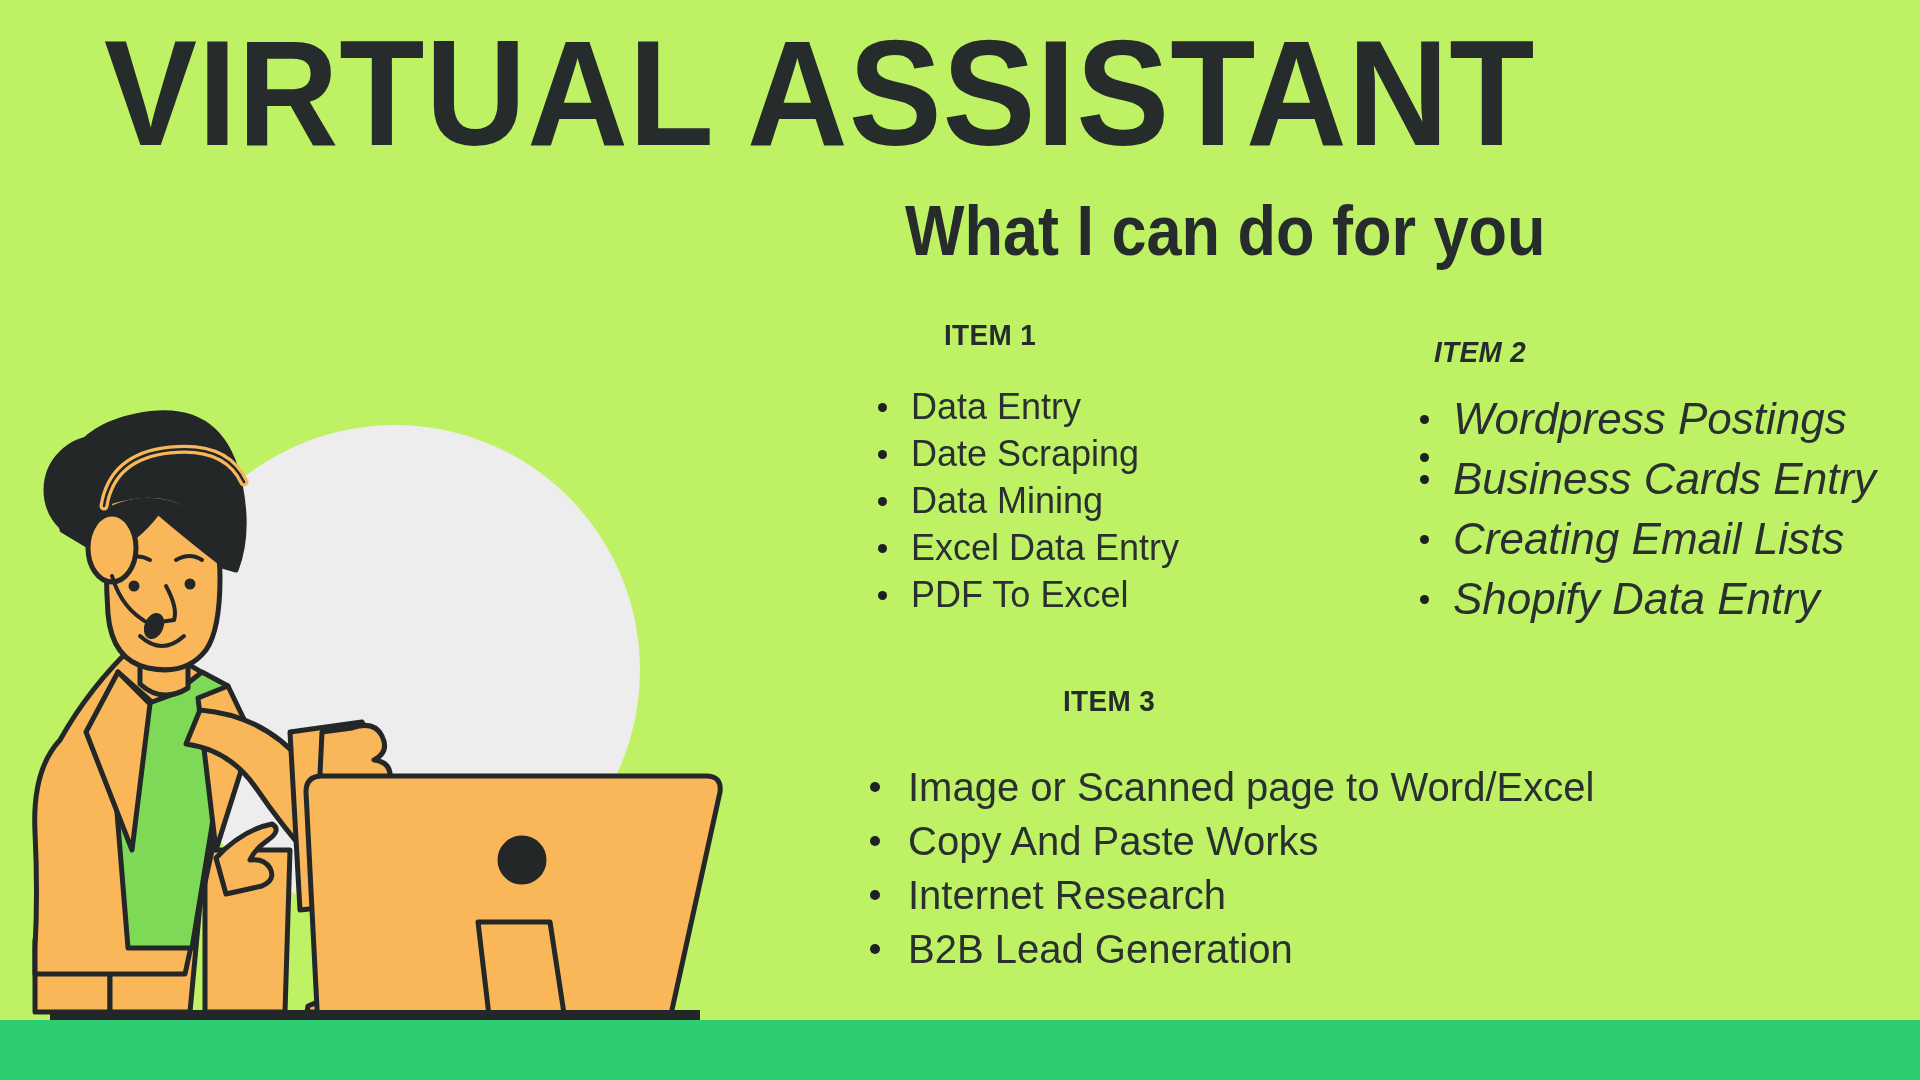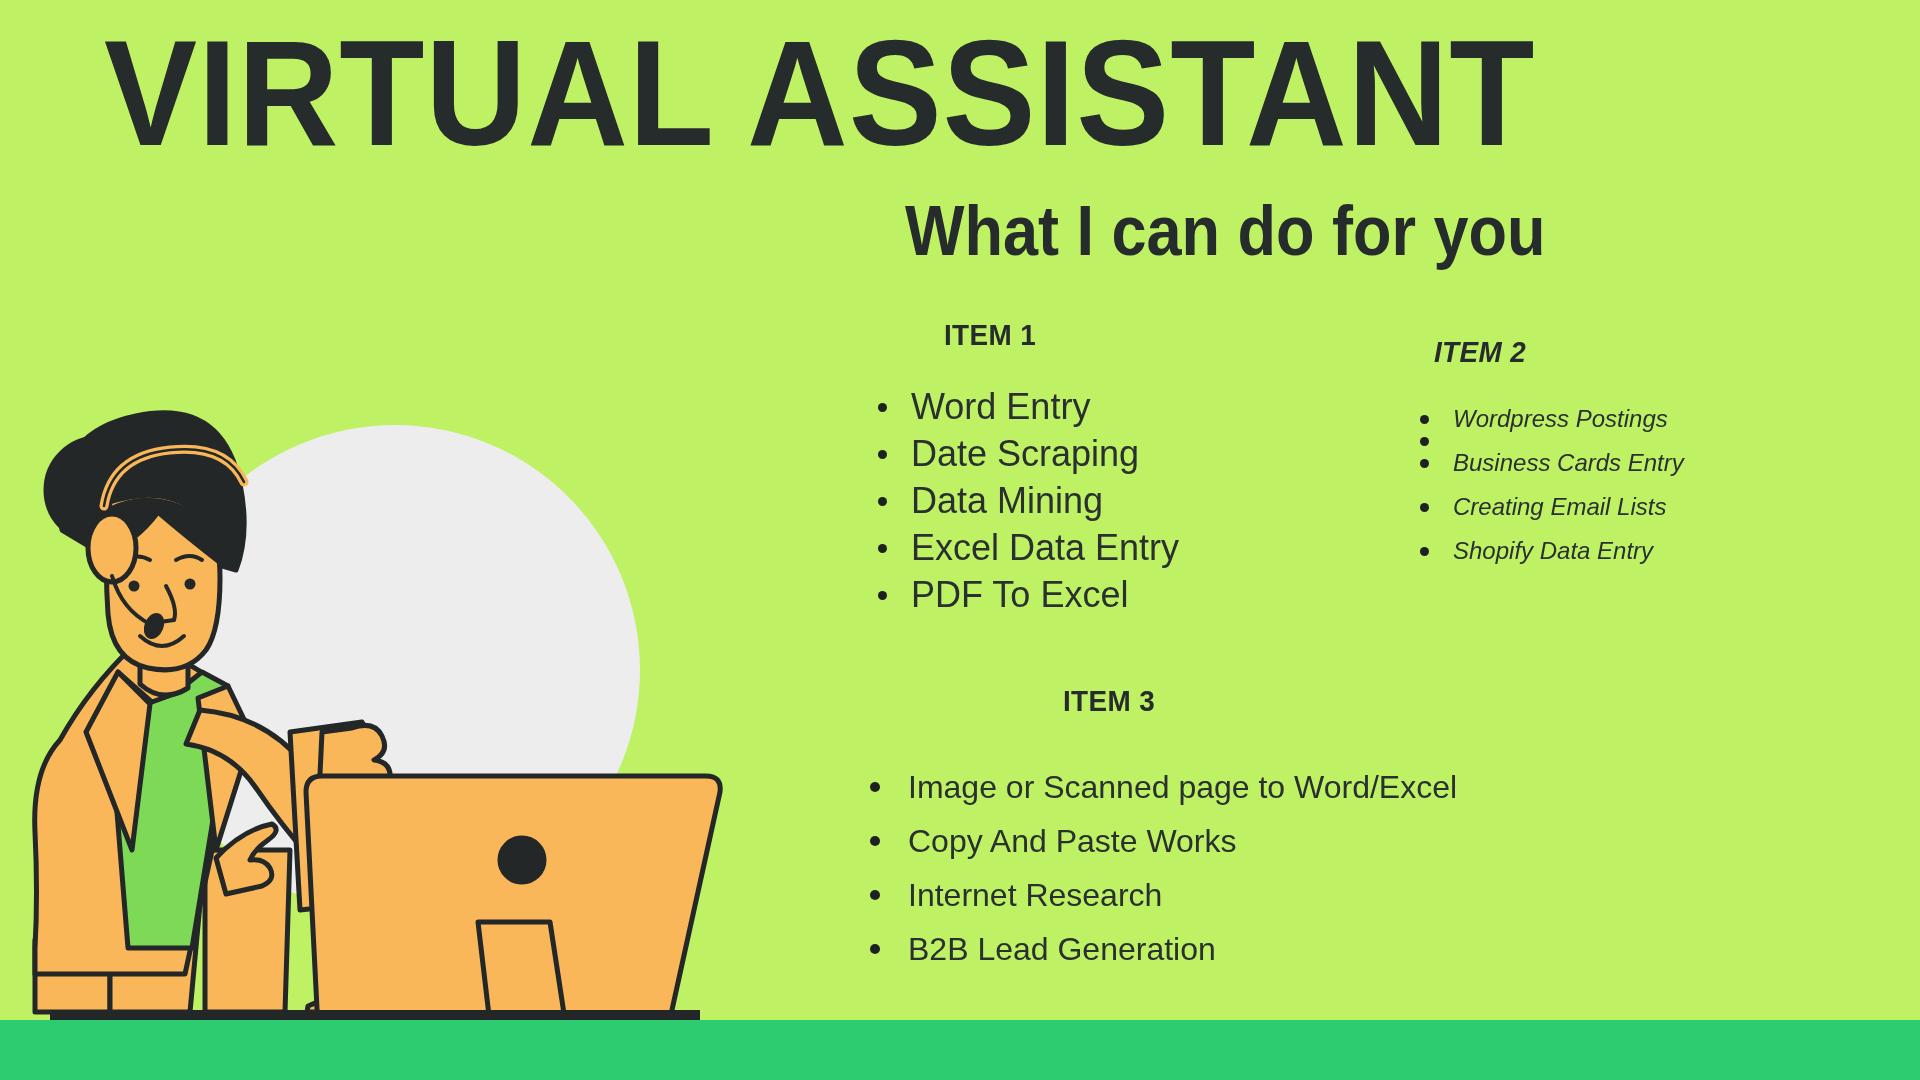--- a/index.html
+++ b/index.html
@@ -93,27 +93,27 @@
   
   #block1 { left: 878px; top: 318px; }
   #block1 .item-heading { margin-left: 66px; }
   #block1 .item-list { margin-top: 31px; }
   #block1 .item-list li { font-size: 36px; line-height: 47px; }
 
   
   #block2 { left: 1420px; top: 335px; font-style: italic; }
   #block2 .item-heading { margin-left: 14px; }
   #block2 .item-list { margin-top: 28px; }
-  #block2 .item-list li { font-size: 24px; line-height: 44px; }
+  #block2 .item-list li { font-size: 44px; line-height: 44px; margin-top: 16px; }
 
   
   #block3 { left: 870px; top: 684px; }
   #block3 .item-heading { margin-left: 193px; }
   #block3 .item-list { margin-top: 42px; }
-  #block3 .item-list li { font-size: 32px; line-height: 54px; }
+  #block3 .item-list li { font-size: 40px; line-height: 54px; }
   #block3 .item-list li .txt { padding-left: 38px; }
   #block3 .item-list li .bullet { width: 10px; height: 10px; margin-top: -5px; }
 
   
   .green-bar {
     position: absolute;
     left: 0;
     bottom: 0;
     width: 1920px;
     height: 60px;
@@ -282,21 +282,21 @@
 
   <div class="main-title">VIRTUAL ASSISTANT</div>
 
   <div class="sub-title">What I can do for you</div>
 
   <div class="item-block" id="block1">
     <div class="item-heading">ITEM 1</div>
     <ul class="item-list">
       <li>
         <span class="bullet"></span>
-        <span class="txt">Word Entry</span>
+        <span class="txt">Data Entry</span>
       </li>
       <li>
         <span class="bullet"></span>
         <span class="txt">Date Scraping</span>
       </li>
       <li>
         <span class="bullet"></span>
         <span class="txt">Data Mining</span>
       </li>
       <li>

